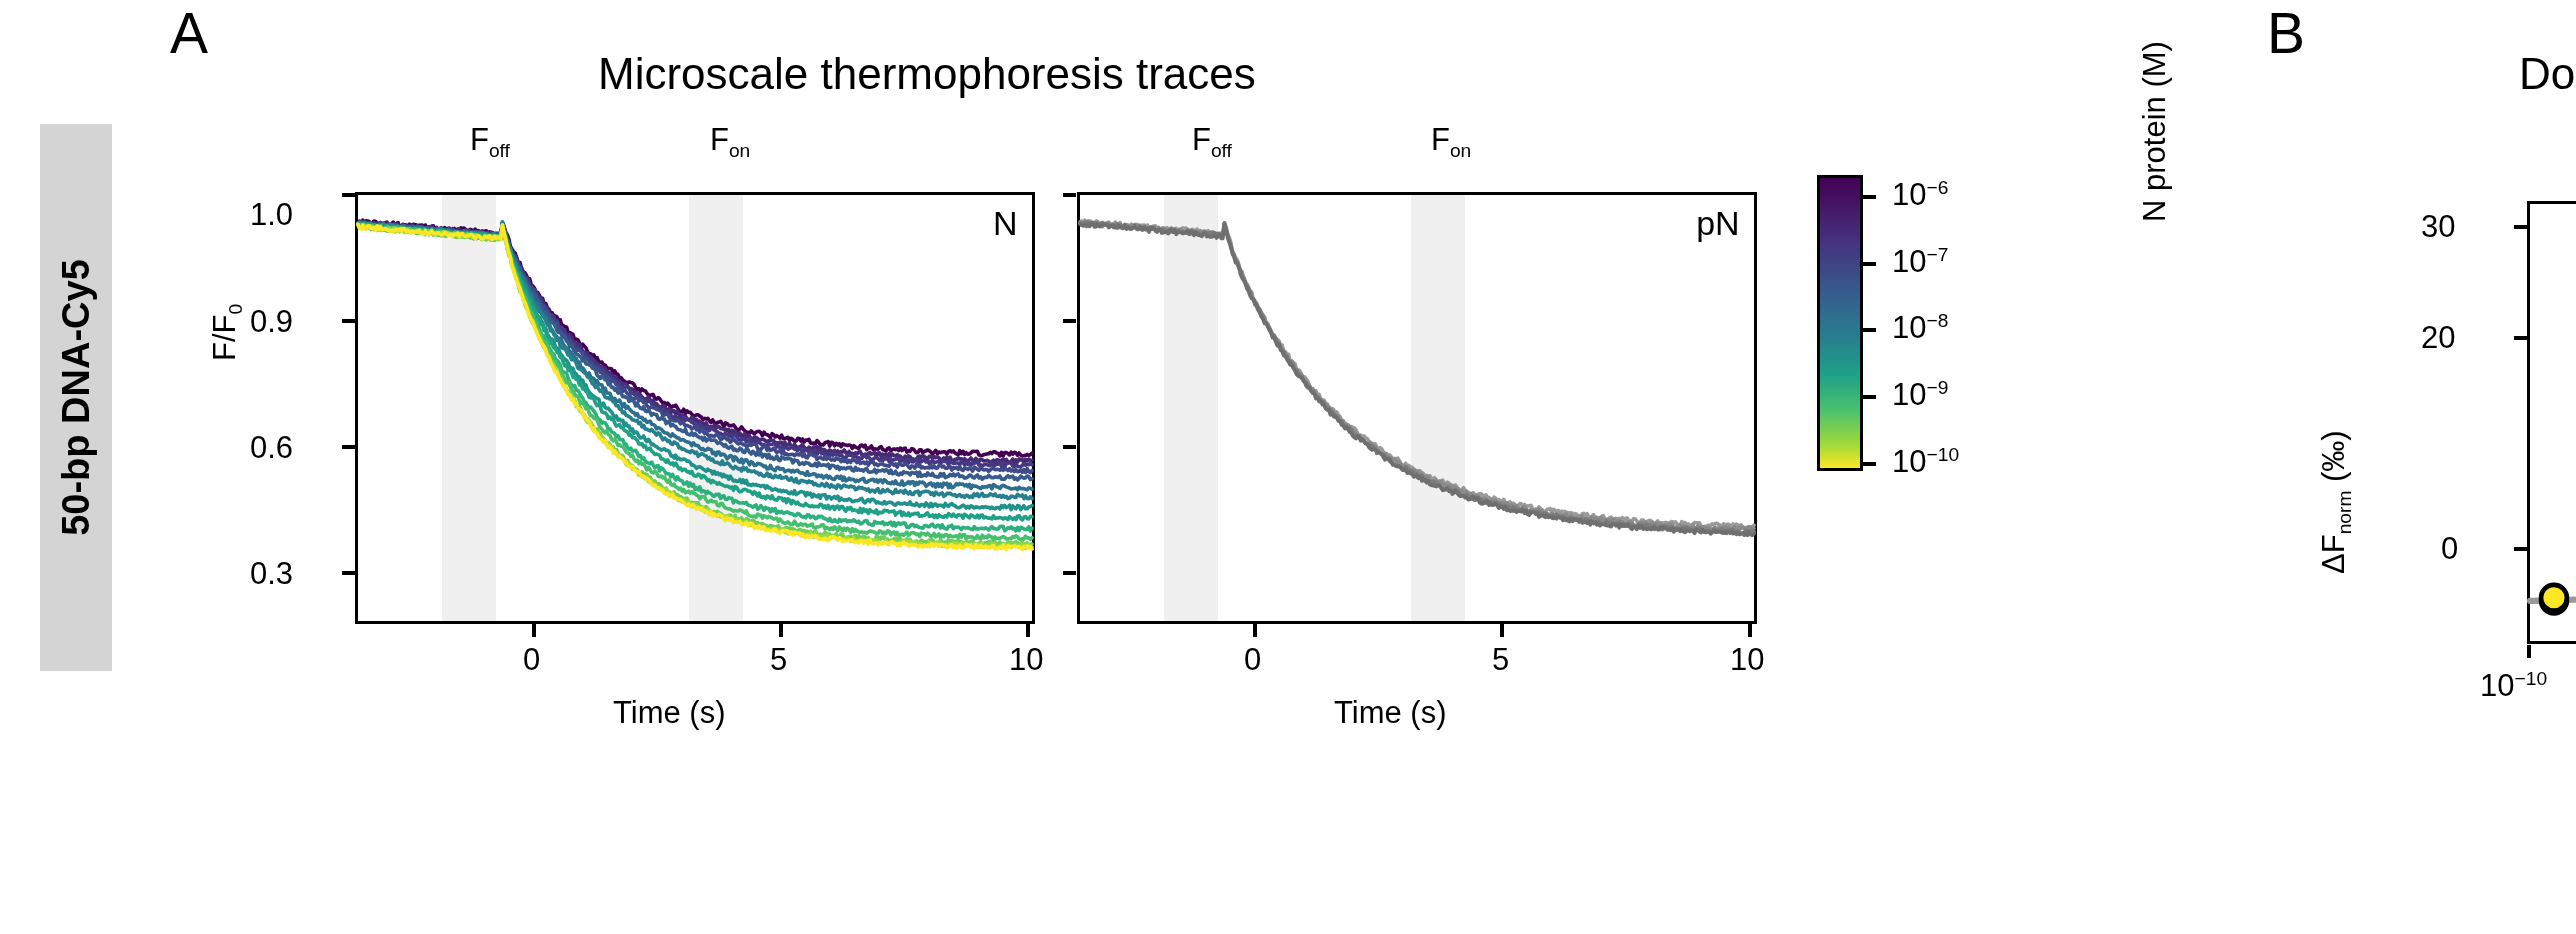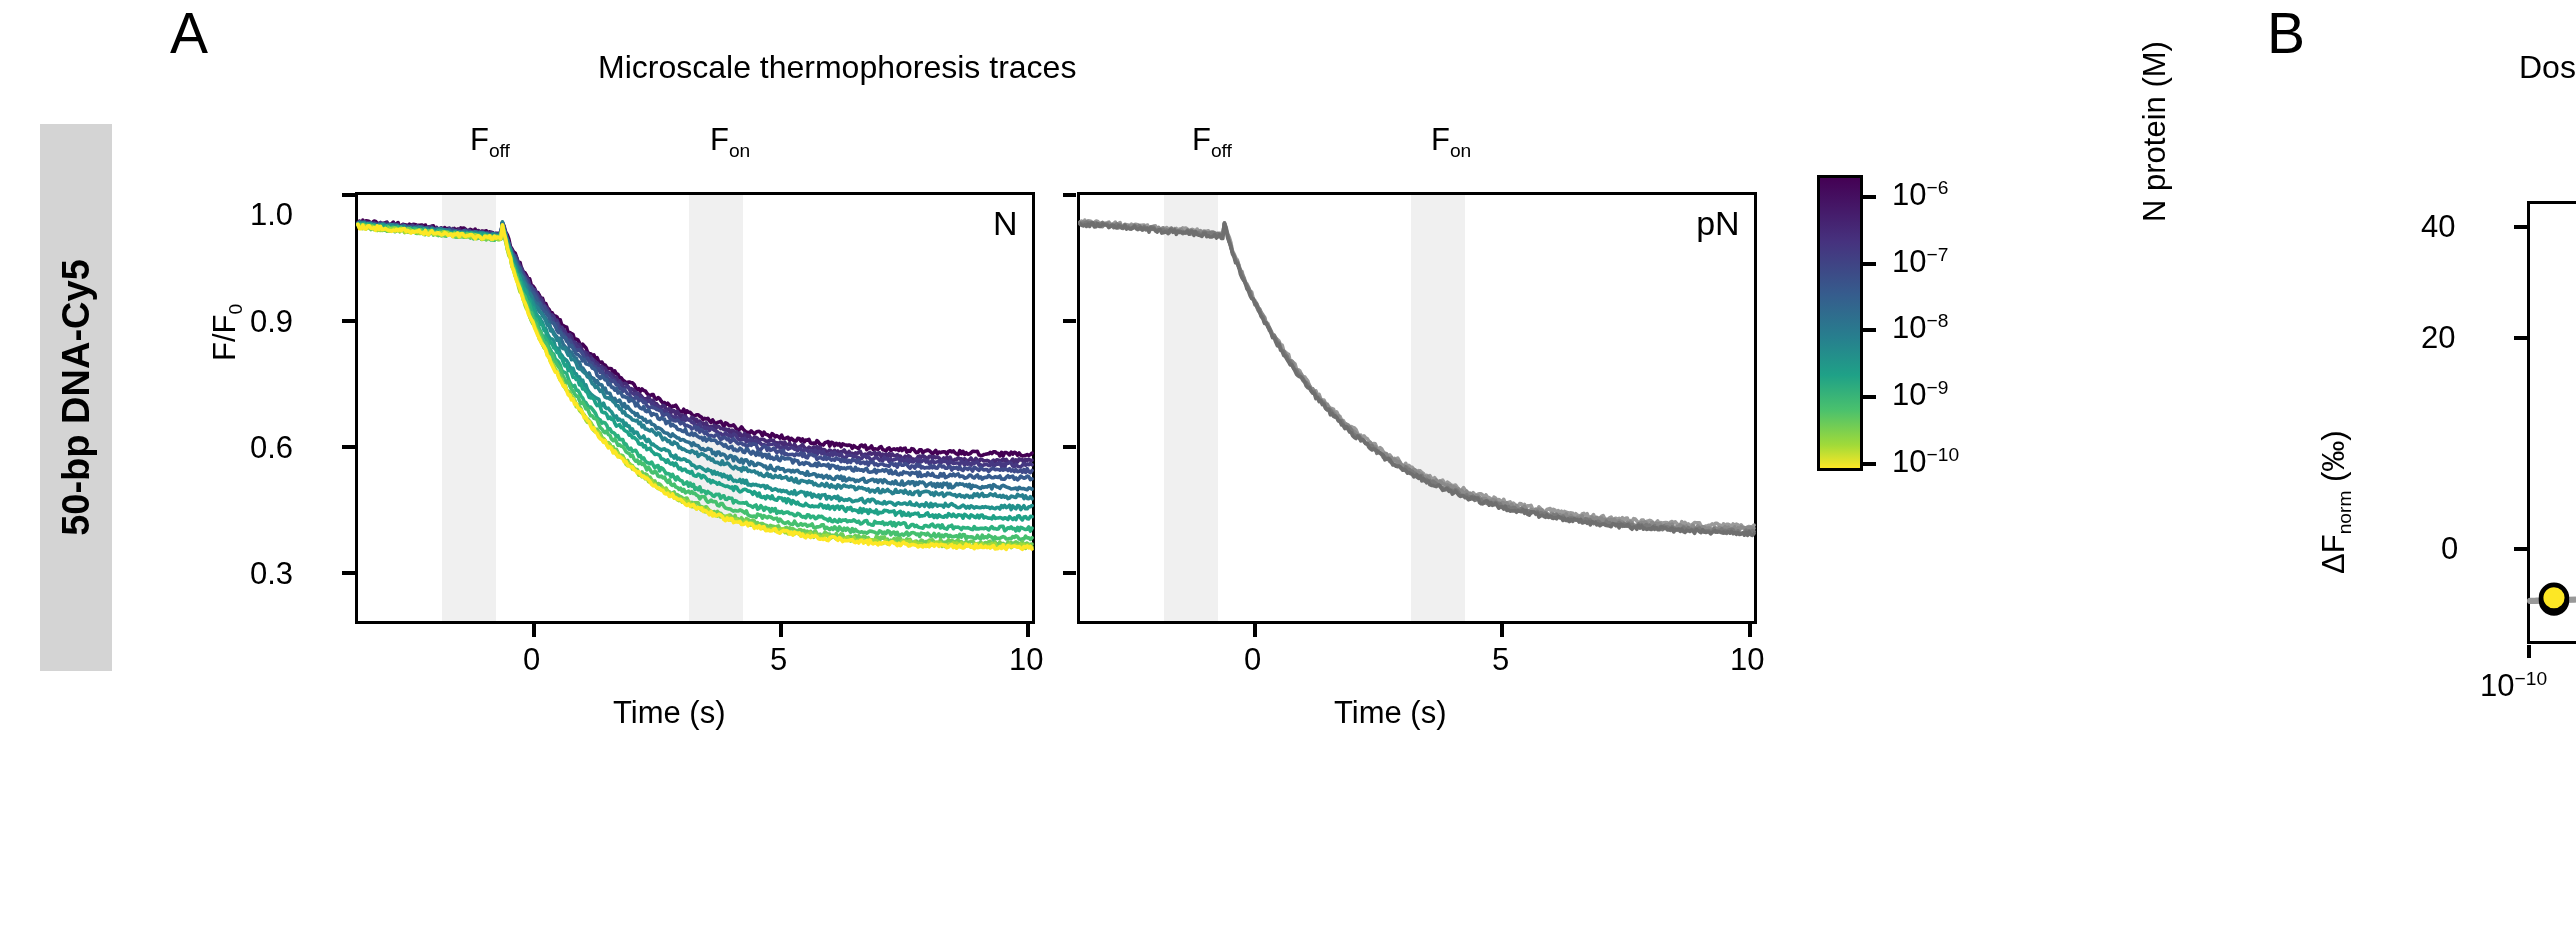--- a/index.html
+++ b/index.html
@@ -15,21 +15,21 @@
       display:flex;align-items:center;justify-content:center;}
   #row-label-text span{transform:rotate(-90deg);white-space:nowrap;
       font-size:38px;font-weight:bold;letter-spacing:0px;}
 
   
   .panel-letter{position:absolute;font-size:57px;font-weight:normal;line-height:1;}
   #letter-A{left:170px;top:5.2px;}
   #letter-B{left:2267px;top:5.2px;}
 
   
-  .panel-title{position:absolute;font-size:32px;white-space:nowrap;}
+  .panel-title{position:absolute;font-size:44px;white-space:nowrap;}
   #title-A{left:598px;top:49px;}
   #title-B{left:2519px;top:49px;}
 
   
   .tick{position:absolute;font-size:31px;white-space:nowrap;line-height:1;}
   .axlabel{position:absolute;font-size:31px;white-space:nowrap;line-height:1;}
   .sup{font-size:0.62em;vertical-align:super;}
   .sub{font-size:0.62em;vertical-align:sub;}
 
   
@@ -184,21 +184,21 @@
     <span>N protein (M)</span>
   </div>
 
   <div class="panel-letter" id="letter-B">B</div>
   <div class="panel-title" id="title-B">Dose-response curves</div>
 
   <div class="axlabel" style="left:2318px;top:574px;transform:rotate(-90deg);transform-origin:0 0;">
     <span>ΔF</span><span class="sub">norm</span><span> (‰)</span>
   </div>
 
-  <div class="tick" style="left:2421px;top:211px;">40</div>
+  <div class="tick" style="left:2421px;top:211px;">30</div>
   <div class="tick" style="left:2421px;top:322px;">20</div>
   <div class="tick" style="left:2441px;top:533px;">0</div>
   <div class="tickmark tk-h" style="left:2514px;top:225px;"></div>
   <div class="tickmark tk-h" style="left:2514px;top:336px;"></div>
   <div class="tickmark tk-h" style="left:2514px;top:547px;"></div>
 
   <div class="frame" id="frameB">
     <svg class="tracesvg" id="svgB" viewBox="0 0 1281 846" preserveAspectRatio="none">
         <polyline points="0.00,767.71 4.27,767.65 8.54,767.58 12.81,767.51 17.08,767.44 21.35,767.37 25.62,767.29 29.89,767.21 34.16,767.12 38.43,767.04 42.70,766.94 46.97,766.85 51.24,766.74 55.51,766.64 59.78,766.53 64.05,766.41 68.32,766.29 72.59,766.17 76.86,766.03 81.13,765.90 85.40,765.75 89.67,765.60 93.94,765.45 98.21,765.28 102.48,765.11 106.75,764.93 111.02,764.75 115.29,764.55 119.56,764.35 123.83,764.13 128.10,763.91 132.37,763.68 136.64,763.44 140.91,763.18 145.18,762.92 149.45,762.64 153.72,762.35 157.99,762.05 162.26,761.74 166.53,761.41 170.80,761.06 175.07,760.70 179.34,760.33 183.61,759.94 187.88,759.53 192.15,759.10 196.42,758.66 200.69,758.19 204.96,757.71 209.23,757.20 213.50,756.68 217.77,756.13 222.04,755.55 226.31,754.95 230.58,754.32 234.85,753.67 239.12,752.99 243.39,752.28 247.66,751.54 251.93,750.77 256.20,749.96 260.47,749.12 264.74,748.24 269.01,747.33 273.28,746.38 277.55,745.39 281.82,744.35 286.09,743.28 290.36,742.15 294.63,740.98 298.90,739.77 303.17,738.50 307.44,737.18 311.71,735.81 315.98,734.38 320.25,732.89 324.52,731.34 328.79,729.73 333.06,728.05 337.33,726.31 341.60,724.50 345.87,722.62 350.14,720.67 354.41,718.63 358.68,716.53 362.95,714.34 367.22,712.06 371.49,709.70 375.76,707.26 380.03,704.72 384.30,702.09 388.57,699.37 392.84,696.54 397.11,693.62 401.38,690.59 405.65,687.46 409.92,684.22 414.19,680.87 418.46,677.40 422.73,673.83 427.00,670.13 431.27,666.32 435.54,662.39 439.81,658.33 444.08,654.15 448.35,649.85 452.62,645.42 456.89,640.86 461.16,636.17 465.43,631.35 469.70,626.40 473.97,621.32 478.24,616.11 482.51,610.77 486.78,605.30 491.05,599.71 495.32,593.98 499.59,588.12 503.86,582.14 508.13,576.04 512.40,569.82 516.67,563.48 520.94,557.02 525.21,550.45 529.48,543.77 533.75,536.99 538.02,530.11 542.29,523.13 546.56,516.07 550.83,508.91 555.10,501.68 559.37,494.38 563.64,487.00 567.91,479.57 572.18,472.08 576.45,464.54 580.72,456.97 584.99,449.35 589.26,441.72 593.53,434.06 597.80,426.39 602.07,418.72 606.34,411.05 610.61,403.39 614.88,395.75 619.15,388.13 623.42,380.55 627.69,373.01 631.96,365.52 636.23,358.08 640.50,350.70 644.77,343.38 649.04,336.14 653.31,328.98 657.58,321.91 661.85,314.92 666.12,308.03 670.39,301.23 674.66,294.55 678.93,287.96 683.20,281.50 687.47,275.14 691.74,268.91 696.01,262.79 700.28,256.80 704.55,250.93 708.82,245.19 713.09,239.58 717.36,234.09 721.63,228.74 725.90,223.52 730.17,218.42 734.44,213.46 738.71,208.63 742.98,203.93 747.25,199.35 751.52,194.91 755.79,190.59 760.06,186.40 764.33,182.33 768.60,178.38 772.87,174.56 777.14,170.85 781.41,167.26 785.68,163.79 789.95,160.42 794.22,157.17 798.49,154.03 802.76,150.99 807.03,148.06 811.30,145.22 815.57,142.49 819.84,139.85 824.11,137.30 828.38,134.84 832.65,132.48 836.92,130.19 841.19,127.99 845.46,125.88 849.73,123.84 854.00,121.88 858.27,119.99 862.54,118.17 866.81,116.42 871.08,114.74 875.35,113.12 879.62,111.57 883.89,110.07 888.16,108.64 892.43,107.26 896.70,105.93 900.97,104.66 905.24,103.43 909.51,102.26 913.78,101.13 918.05,100.05 922.32,99.01 926.59,98.02 930.86,97.06 935.13,96.14 939.40,95.26 943.67,94.42 947.94,93.61 952.21,92.83 956.48,92.09 960.75,91.37 965.02,90.69 969.29,90.03 973.56,89.41 977.83,88.80 982.10,88.23 986.37,87.67 990.64,87.14 994.91,86.63 999.18,86.15 1003.45,85.68 1007.72,85.23 1011.99,84.81 1016.26,84.40 1020.53,84.00 1024.80,83.63 1029.07,83.27 1033.34,82.92 1037.61,82.59 1041.88,82.27 1046.15,81.97 1050.42,81.68 1054.69,81.40 1058.96,81.14 1063.23,80.88 1067.50,80.64 1071.77,80.40 1076.04,80.18 1080.31,79.97 1084.58,79.76 1088.85,79.57 1093.12,79.38 1097.39,79.20 1101.66,79.03 1105.93,78.86 1110.20,78.70 1114.47,78.55 1118.74,78.41 1123.01,78.27 1127.28,78.14 1131.55,78.01 1135.82,77.89 1140.09,77.77 1144.36,77.66 1148.63,77.56 1152.90,77.46 1157.17,77.36 1161.44,77.27 1165.71,77.18 1169.98,77.09 1174.25,77.01 1178.52,76.93 1182.79,76.86 1187.06,76.78 1191.33,76.72 1195.60,76.65 1199.87,76.59 1204.14,76.53 1208.41,76.47 1212.68,76.42 1216.95,76.36 1221.22,76.31 1225.49,76.27 1229.76,76.22 1234.03,76.18 1238.30,76.13 1242.57,76.09 1246.84,76.05 1251.11,76.02 1255.38,75.98 1259.65,75.95 1263.92,75.92 1268.19,75.88 1272.46,75.86 1276.73,75.83 1281.00,75.80" fill="none" stroke="#999999" stroke-width="11" stroke-linecap="round"></polyline>
         <polyline points="0.00,769.02 10.68,768.65 21.35,768.27 32.02,767.89 42.70,767.52 53.38,767.14 64.05,766.76 74.72,766.38 85.40,766.01 96.07,765.63 106.75,765.25 117.43,764.88 128.10,764.50 138.77,764.12 149.45,763.75 160.13,763.37 170.80,762.99 181.47,762.62 192.15,762.24 202.83,761.86 213.50,761.48 224.17,761.11 234.85,760.73 245.52,760.35 256.20,759.98 266.88,759.60 277.55,759.22 288.22,758.85 298.90,758.47 309.58,758.09 320.25,757.71 330.92,757.34 341.60,756.96 352.28,756.58 362.95,756.21 373.62,755.83 384.30,755.45 394.98,755.08 405.65,754.70 416.33,754.32 427.00,753.95 437.67,753.57 448.35,753.19 459.03,752.81 469.70,752.44 480.37,752.06 491.05,751.68 501.73,751.31 512.40,750.93 523.07,750.55 533.75,750.18 544.43,749.80 555.10,749.42 565.77,749.04 576.45,748.67 587.13,748.29 597.80,747.91 608.48,747.54 619.15,747.16 629.82,746.78 640.50,746.41 651.18,746.03 661.85,745.65 672.52,745.28 683.20,744.90 693.88,744.52 704.55,744.14 715.23,743.77 725.90,743.39 736.57,743.01 747.25,742.64 757.92,742.26 768.60,741.88 779.27,741.51 789.95,741.13 800.63,740.75 811.30,740.37 821.97,740.00 832.65,739.62 843.33,739.24 854.00,738.87 864.68,738.49 875.35,738.11 886.02,737.74 896.70,737.36 907.37,736.98 918.05,736.61 928.73,736.23 939.40,735.85 950.08,735.47 960.75,735.10 971.42,734.72 982.10,734.34 992.77,733.97 1003.45,733.59 1014.13,733.21 1024.80,732.84 1035.47,732.46 1046.15,732.08 1056.83,731.70 1067.50,731.33 1078.17,730.95 1088.85,730.57 1099.52,730.20 1110.20,729.82 1120.87,729.44 1131.55,729.07 1142.23,728.69 1152.90,728.31 1163.57,727.94 1174.25,727.56 1184.92,727.18 1195.60,726.80 1206.28,726.43 1216.95,726.05 1227.63,725.67 1238.30,725.30 1248.97,724.92 1259.65,724.54 1270.32,724.17 1281.00,723.79" fill="none" stroke="#999999" stroke-width="11" stroke-linecap="round"></polyline>

